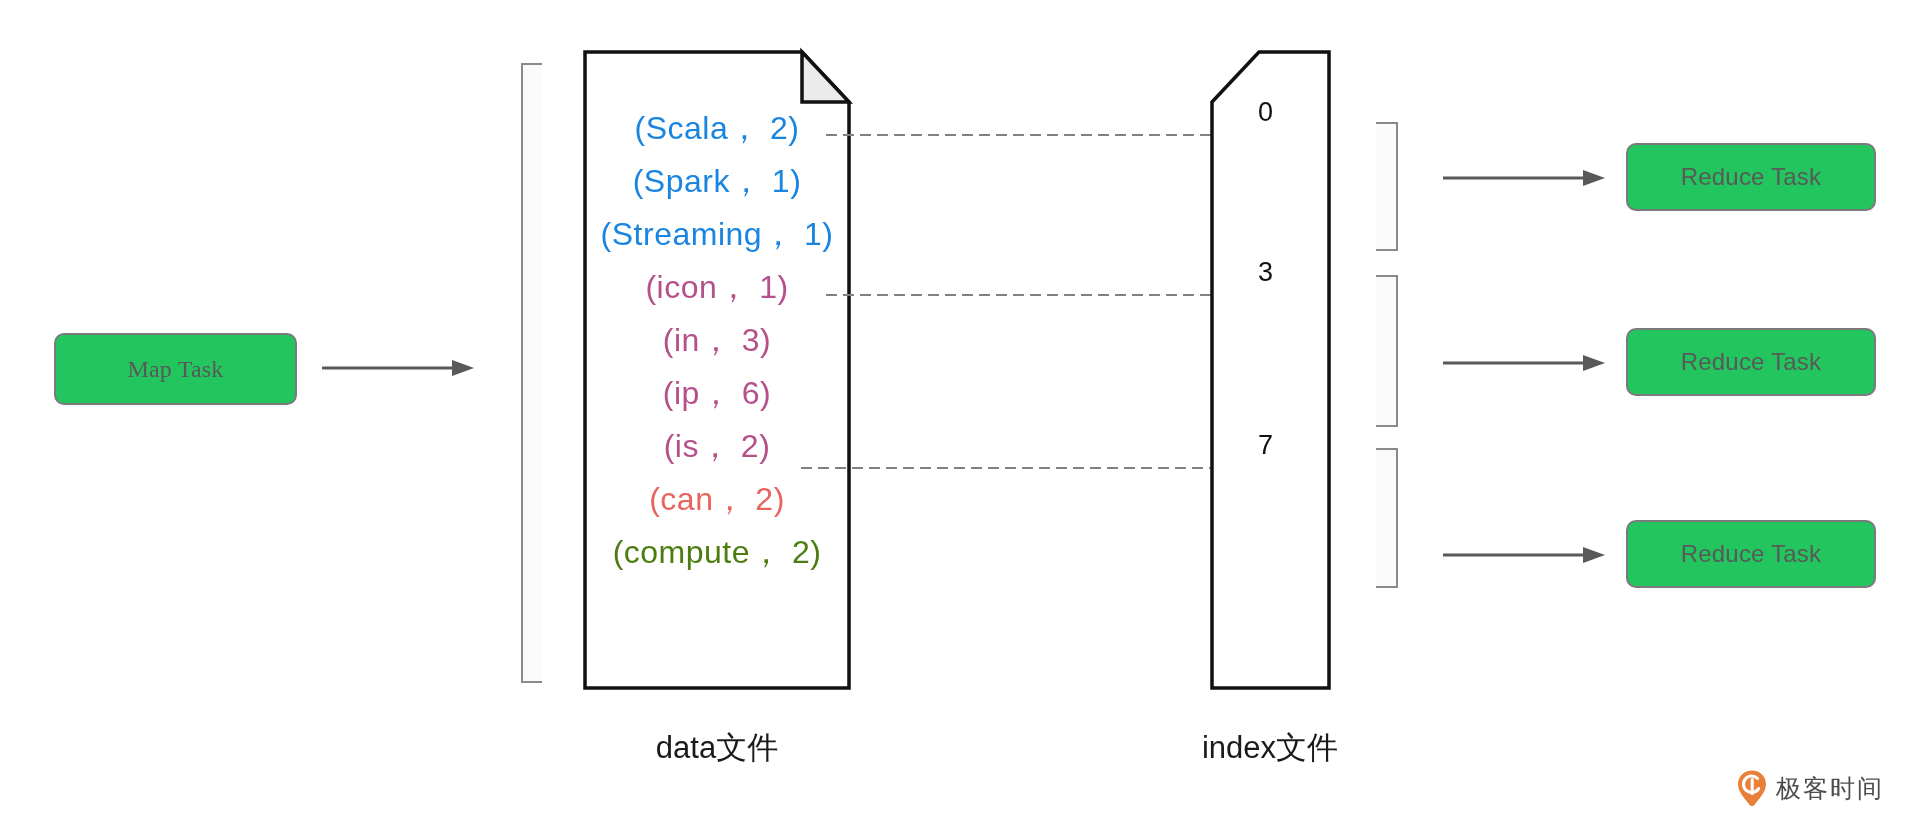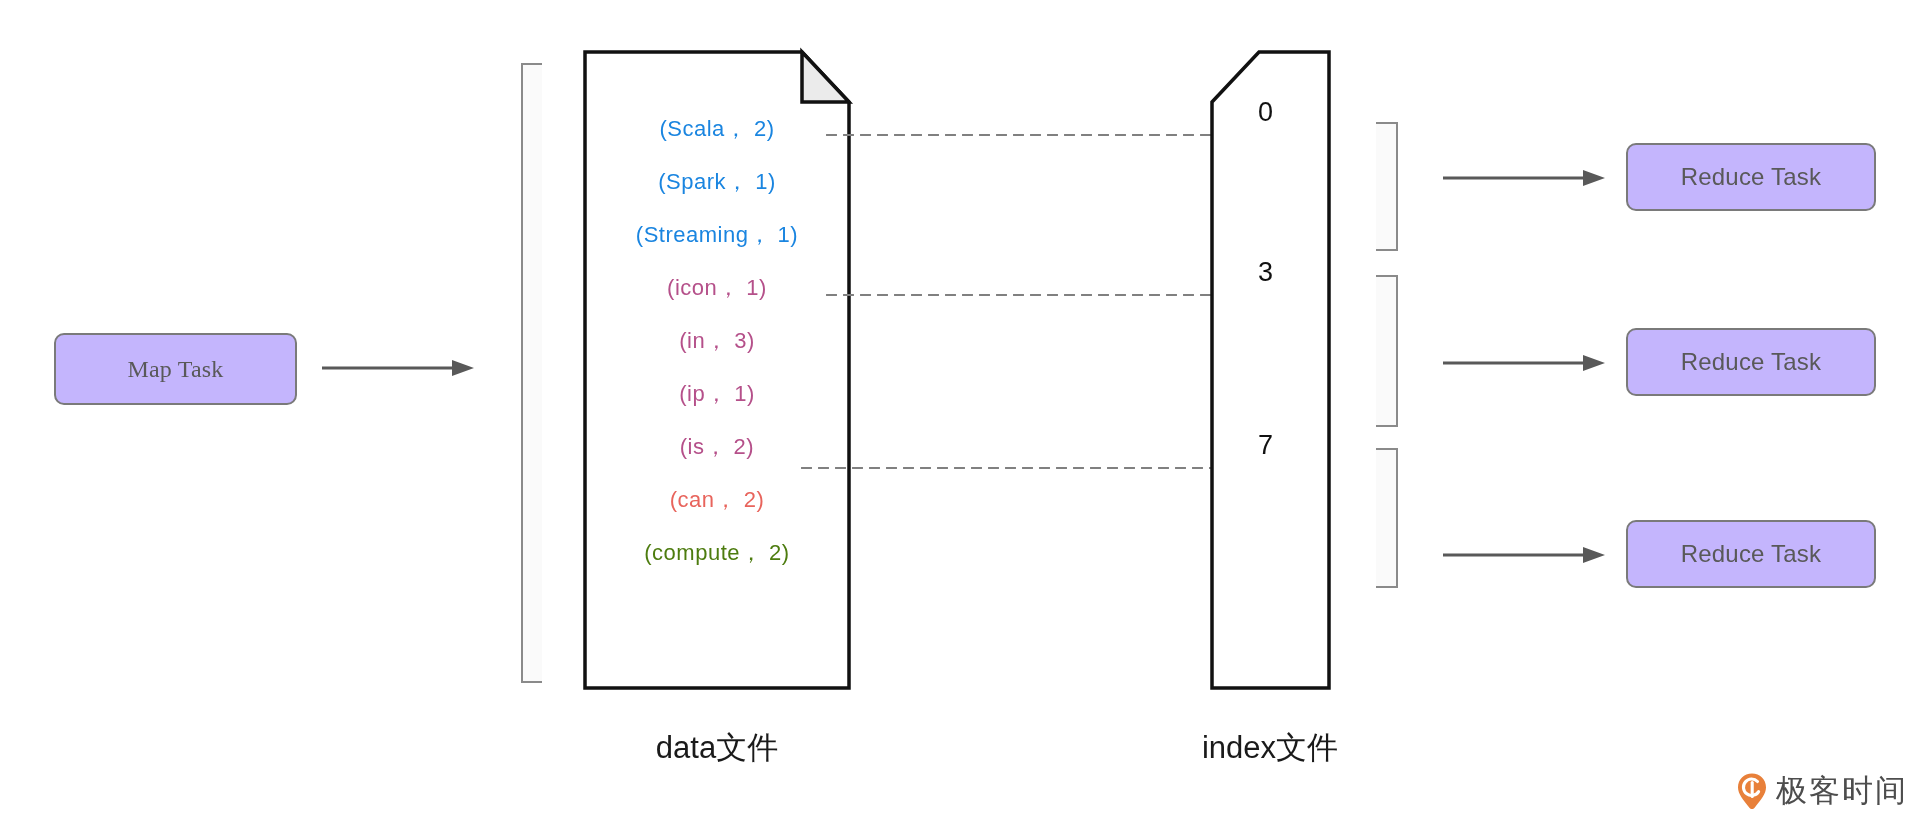--- a/index.html
+++ b/index.html
@@ -14,21 +14,21 @@
     position: relative;
     width: 1920px;
     height: 828px;
     background: #ffffff;
     overflow: hidden;
   }
 
   
   .task-box {
     position: absolute;
-    background: #c4b5fd;
+    background: #22c55e;
     border: 2px solid #7a7a7a;
     border-radius: 10px;
     display: flex;
     align-items: center;
     justify-content: center;
     color: #595959;
     font-size: 24px;
     letter-spacing: 0.2px;
     box-sizing: border-box;
   }
@@ -102,21 +102,21 @@
   
   .entry-list {
     position: absolute;
     left: 583px;
     top: 50px;
     width: 268px;
     pointer-events: none;
   }
   .entry {
     text-align: center;
-    font-size: 22px;
+    font-size: 32px;
     line-height: 53px;
     white-space: nowrap;
     letter-spacing: 0.5px;
   }
   .entry.first { margin-top: 52px; }
 
   
   .offset {
     position: absolute;
     font-size: 27px;
@@ -166,21 +166,21 @@
   
   .watermark {
     position: absolute;
     left: 1737px;
     top: 770px;
     display: flex;
     align-items: center;
     gap: 9px;
   }
   .watermark .wm-text {
-    font-size: 31px;
+    font-size: 25px;
     color: #4d4d4d;
     letter-spacing: 2px;
     white-space: nowrap;
   }
   .wm-logo { width: 30px; height: 36px; display:block; }
 </style>
 </head>
 <body>
 
 <div id="canvas">
@@ -202,21 +202,21 @@
       <path d="M 219 2 L 219 52 L 266 52 Z" fill="#ebebeb" stroke="#111111" stroke-width="3.5" stroke-linejoin="miter"></path>
     </svg>
   </div>
 
   <div class="entry-list">
     <div class="entry first" style="color:#1a85e0">(Scala， 2)</div>
     <div class="entry" style="color:#1a85e0">(Spark， 1)</div>
     <div class="entry" style="color:#1a85e0">(Streaming， 1)</div>
     <div class="entry" style="color:#b5508a">(icon， 1)</div>
     <div class="entry" style="color:#b5508a">(in， 3)</div>
-    <div class="entry" style="color:#b5508a">(ip， 1)</div>
+    <div class="entry" style="color:#b5508a">(ip， 6)</div>
     <div class="entry" style="color:#b5508a">(is， 2)</div>
     <div class="entry" style="color:#e8645c">(can， 2)</div>
     <div class="entry" style="color:#4d7c0f">(compute， 2)</div>
   </div>
 
   <div class="dotted-line dl-0"></div>
   <div class="dotted-line dl-3"></div>
   <div class="dotted-line dl-7"></div>
 
   <div class="file-shape index-file">

